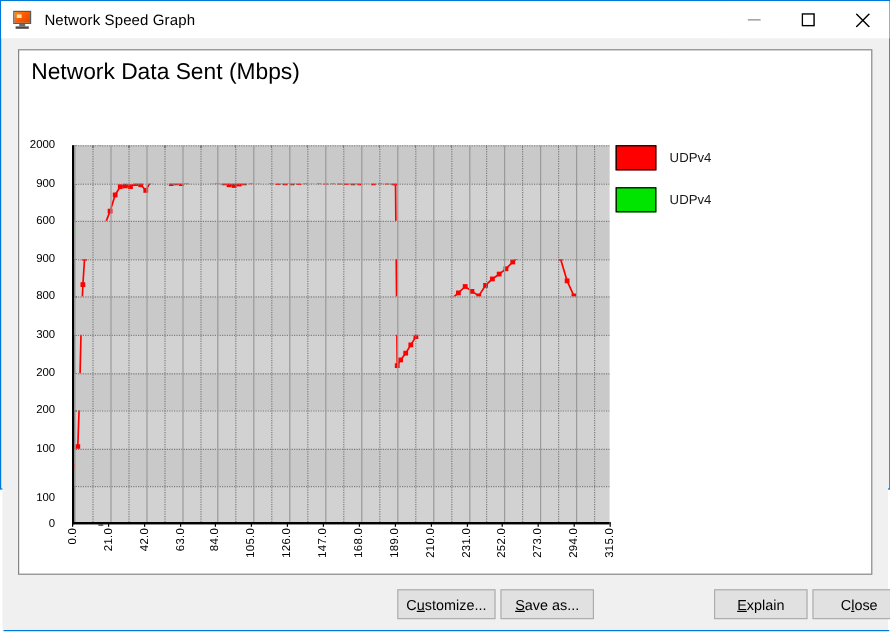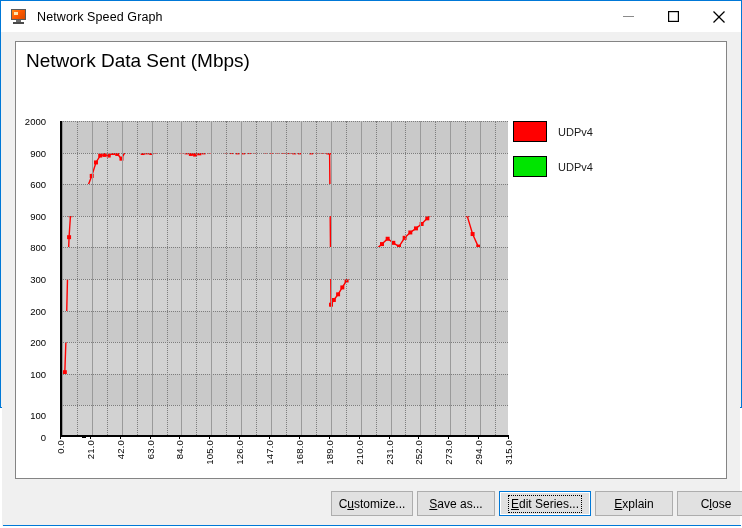--- a/index.html
+++ b/index.html
@@ -537,23 +537,20 @@
 
     </div>
 
     <div class="buttonbar" id="buttonbar">
         <div class="btn" style="left: 415px; width: 78px;">
           <span class="inner"><u>S</u>ave as...</span>
         </div>
         <div class="btn" style="left: 329px; width: 82px;">
           <span class="inner">C<u>u</u>stomize...</span>
         </div>
-        <div class="btn focused" style="left: 497px; width: 92px;">
-          <span class="inner"><u>E</u>dit Series...</span>
-        </div>
         <div class="btn" style="left: 593px; width: 78px;">
           <span class="inner"><u>E</u>xplain</span>
         </div>
         <div class="btn" style="left: 675px; width: 78px;">
           <span class="inner">C<u>l</u>ose</span>
         </div>
       </div>
     <div class="bottomline"></div>
   </div>
 </div>

